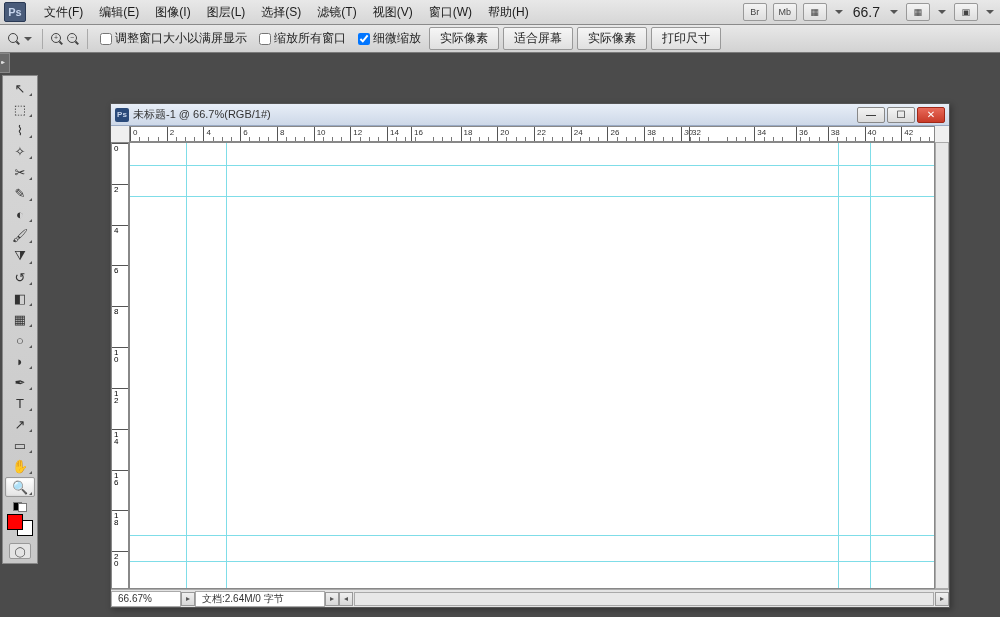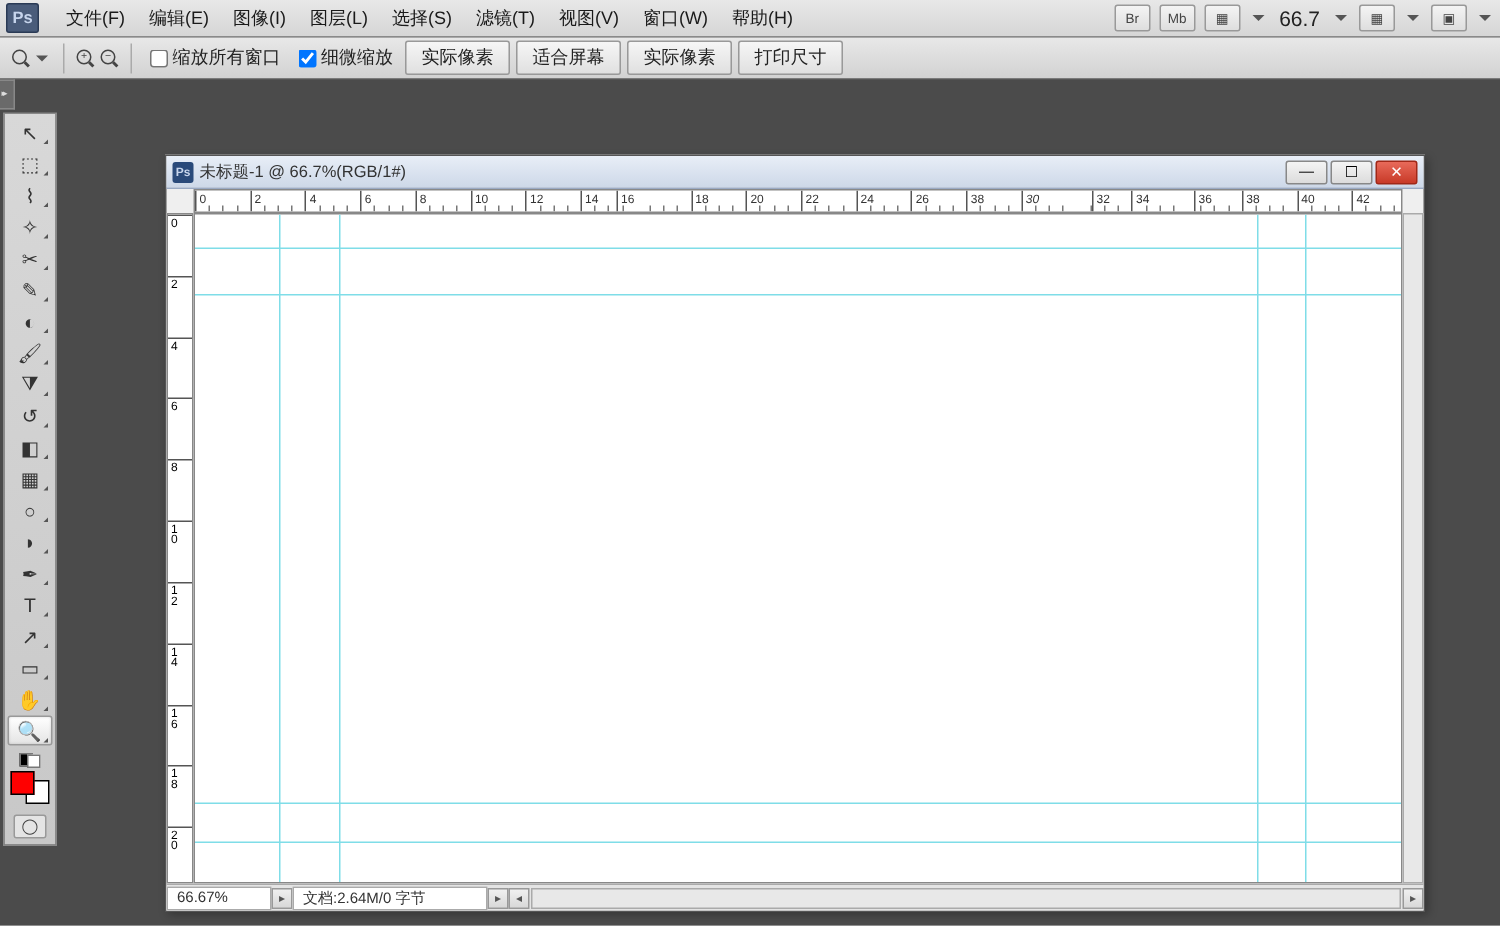--- a/index.html
+++ b/index.html
@@ -97,20 +97,24 @@
   <div class="opt-sep"></div>
   <div class="tool-chip">
       <span class="mag plus"></span>
     </div>
   <div class="tool-chip">
       <span class="mag minus"></span>
     </div>
   <div class="opt-sep"></div>
   <label class="cb">
       <input type="checkbox" style="">
+      <span>调整窗口大小以满屏显示</span>
+    </label>
+  <label class="cb">
+      <input type="checkbox" style="">
       <span>缩放所有窗口</span>
     </label>
   <label class="cb">
       <input type="checkbox" checked="" style="">
       <span>细微缩放</span>
     </label>
   <div class="btn">实际像素</div>
   <div class="btn">适合屏幕</div>
   <div class="btn">实际像素</div>
   <div class="btn">打印尺寸</div>
@@ -250,21 +254,21 @@
         </div>
         <div class="rh-sub" style="left: 523.364px;"></div>
         <div class="rh-sub" style="left: 532.545px;"></div>
         <div class="rh-sub" style="left: 541.727px;"></div>
         <div class="rh-tick" style="left: 550.909px; font-style: italic;">
           <span class="num">30</span>
         </div>
         <div class="rh-sub" style="left: 560.091px;"></div>
         <div class="rh-sub" style="left: 569.273px;"></div>
         <div class="rh-sub" style="left: 578.455px;"></div>
-        <div class="rh-tick" style="left: 598px;">
+        <div class="rh-tick" style="left: 559px;">
           <span class="num">32</span>
         </div>
         <div class="rh-sub" style="left: 596.818px;"></div>
         <div class="rh-sub" style="left: 606px;"></div>
         <div class="rh-sub" style="left: 615.182px;"></div>
         <div class="rh-tick" style="left: 624.364px;">
           <span class="num">34</span>
         </div>
         <div class="rh-sub" style="left: 633.545px;"></div>
         <div class="rh-sub" style="left: 642.727px;"></div>

